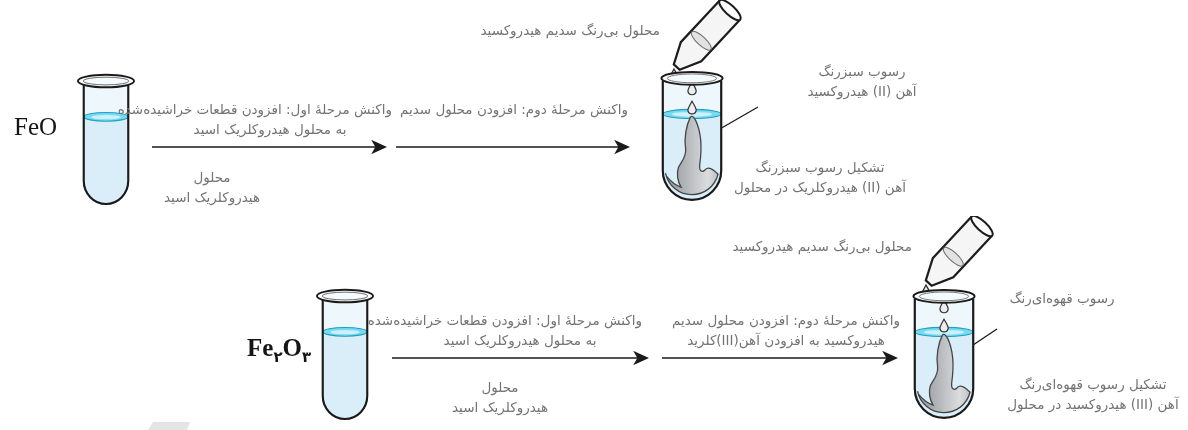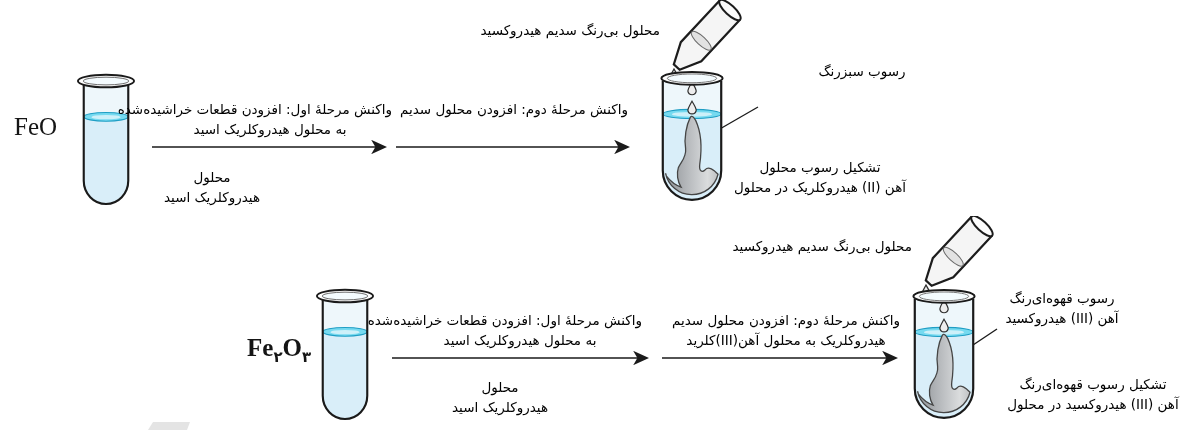--- a/index.html
+++ b/index.html
@@ -1,19 +1,19 @@
 <!DOCTYPE html>
 <html lang="fa"><head>
 <meta charset="utf-8">
 <style>
   html,body{margin:0;padding:0;background:#ffffff;}
   .canvas{position:relative;width:1188px;height:430px;background:#ffffff;overflow:hidden;
           font-family:"DejaVu Sans",sans-serif;}
   .abs{position:absolute;}
-  .lbl{position:absolute;direction:rtl;text-align:center;color:#000000;
+  .lbl{position:absolute;direction:rtl;text-align:center;color:#737373;
        font-size:13.5px;line-height:20px;font-family:"DejaVu Sans",sans-serif;}
   .lbl .ln{white-space:nowrap;display:block;}
   .lbl.ralign{text-align:right;}
   .formula{position:absolute;direction:ltr;color:#151515;
            font-family:"Liberation Serif","DejaVu Serif",serif;font-size:25px;white-space:nowrap;}
   .formula sub{font-size:15px;font-family:"DejaVu Sans",sans-serif;line-height:0;}
   svg{display:block;}
 </style>
 </head>
 <body>
@@ -93,24 +93,25 @@
              C56.5,89 57.5,71 50,55 C48,51.5 45.8,48.8 44,52 Z" fill="url(#pg1)" stroke="#454545" stroke-width="1.4"></path>
     <path d="M46,13 C43.5,17.5 41.5,20.5 41.5,23 A4.6,4.6 0 0 0 50.6,23 C50.6,20.5 48.5,17.5 46,13 Z" fill="#ededed" stroke="#2e2e2e" stroke-width="1.3"></path>
     <path d="M46,34 C43.5,38.5 41.5,41.5 41.5,44 A4.6,4.6 0 0 0 50.6,44 C50.6,41.5 48.5,38.5 46,34 Z" fill="#ededed" stroke="#2e2e2e" stroke-width="1.3"></path>
     <path d="M14,12 L14,110 A32,32 0 0 0 78,110 L78,12" fill="none" stroke="#1a1a1a" stroke-width="2.4"></path>
     <ellipse cx="46" cy="9" rx="33.5" ry="7" fill="#fdfdfd" stroke="#1a1a1a" stroke-width="2.2"></ellipse>
     <ellipse cx="46" cy="9" rx="27" ry="4.8" fill="#f4fbfe" stroke="#6a6a6a" stroke-width="1"></ellipse>
   </svg>
 
   <div class="lbl" style="left:792px;top:61px;width:140px;">
     <span class="ln">رسوب سبزرنگ</span>
+    <span class="ln">آهن (II) هیدروکسید</span>
   </div>
 
   <div class="lbl" style="left:727px;top:157px;width:186px;">
-    <span class="ln">تشکیل رسوب محلول</span>
+    <span class="ln">تشکیل رسوب سبزرنگ</span>
     <span class="ln">آهن (II) هیدروکلریک در محلول</span>
   </div>
 
   <div class="formula" style="left:247px;top:334px;font-weight:bold;">
     <span>Fe</span><sub>۲</sub><span>O</span><sub>۳</sub>
   </div>
 
   <svg class="abs" style="left:315px;top:287px" width="60" height="141" viewBox="0 0 62 145">
     <path d="M8,12 L8,112 A23,24 0 0 0 54,112 L54,12 Z" fill="#eef7fb"></path>
     <path d="M8,46 L8,112 A23,24 0 0 0 54,112 L54,46 Z" fill="#d9eef9"></path>
@@ -126,21 +127,21 @@
     <span class="ln">به محلول هیدروکلریک اسید</span>
   </div>
 
   <div class="lbl" style="left:446px;top:377px;width:108px;">
     <span class="ln">محلول</span>
     <span class="ln">هیدروکلریک اسید</span>
   </div>
 
   <div class="lbl" style="left:668px;top:310px;width:236px;">
     <span class="ln">واکنش مرحلۀ دوم: افزودن محلول سدیم</span>
-    <span class="ln">هیدروکلریک به محلول آهن(III)کلرید</span>
+    <span class="ln">هیدروکسید به افزودن آهن(III)کلرید</span>
   </div>
 
   <div class="lbl ralign" style="left:728px;top:236px;width:184px;">
     <span class="ln">محلول بی‌رنگ سدیم هیدروکسید</span>
   </div>
 
   <svg class="abs" style="left:908px;top:216px" width="100" height="88" viewBox="0 0 100 88">
     <g transform="rotate(43 18 70)">
       <path d="M4,-12 L4,45 L14,66 L22,66 L32,45 L32,-12" fill="#f5f5f5" stroke="#1c1c1c" stroke-width="2.2"></path>
       <ellipse cx="18" cy="30" rx="13" ry="4.3" fill="#e2e2e2" stroke="#6a6a6a" stroke-width="1"></ellipse>
@@ -168,21 +169,20 @@
              C56.5,89 57.5,71 50,55 C48,51.5 45.8,48.8 44,52 Z" fill="url(#pg2)" stroke="#454545" stroke-width="1.4"></path>
     <path d="M46,13 C43.5,17.5 41.5,20.5 41.5,23 A4.6,4.6 0 0 0 50.6,23 C50.6,20.5 48.5,17.5 46,13 Z" fill="#ededed" stroke="#2e2e2e" stroke-width="1.3"></path>
     <path d="M46,34 C43.5,38.5 41.5,41.5 41.5,44 A4.6,4.6 0 0 0 50.6,44 C50.6,41.5 48.5,38.5 46,34 Z" fill="#ededed" stroke="#2e2e2e" stroke-width="1.3"></path>
     <path d="M14,12 L14,110 A32,32 0 0 0 78,110 L78,12" fill="none" stroke="#1a1a1a" stroke-width="2.4"></path>
     <ellipse cx="46" cy="9" rx="33.5" ry="7" fill="#fdfdfd" stroke="#1a1a1a" stroke-width="2.2"></ellipse>
     <ellipse cx="46" cy="9" rx="27" ry="4.8" fill="#f4fbfe" stroke="#6a6a6a" stroke-width="1"></ellipse>
   </svg>
 
   <div class="lbl" style="left:986px;top:288px;width:152px;text-align:center;">
     <span class="ln">رسوب قهوه‌ای‌رنگ</span>
-    <span class="ln">آهن (III) هیدروکسید</span>
   </div>
 
   <div class="lbl" style="left:995px;top:374px;width:196px;">
     <span class="ln">تشکیل رسوب قهوه‌ای‌رنگ</span>
     <span class="ln">آهن (III) هیدروکسید در محلول</span>
   </div>
 
 </div>
 
 </body></html>

